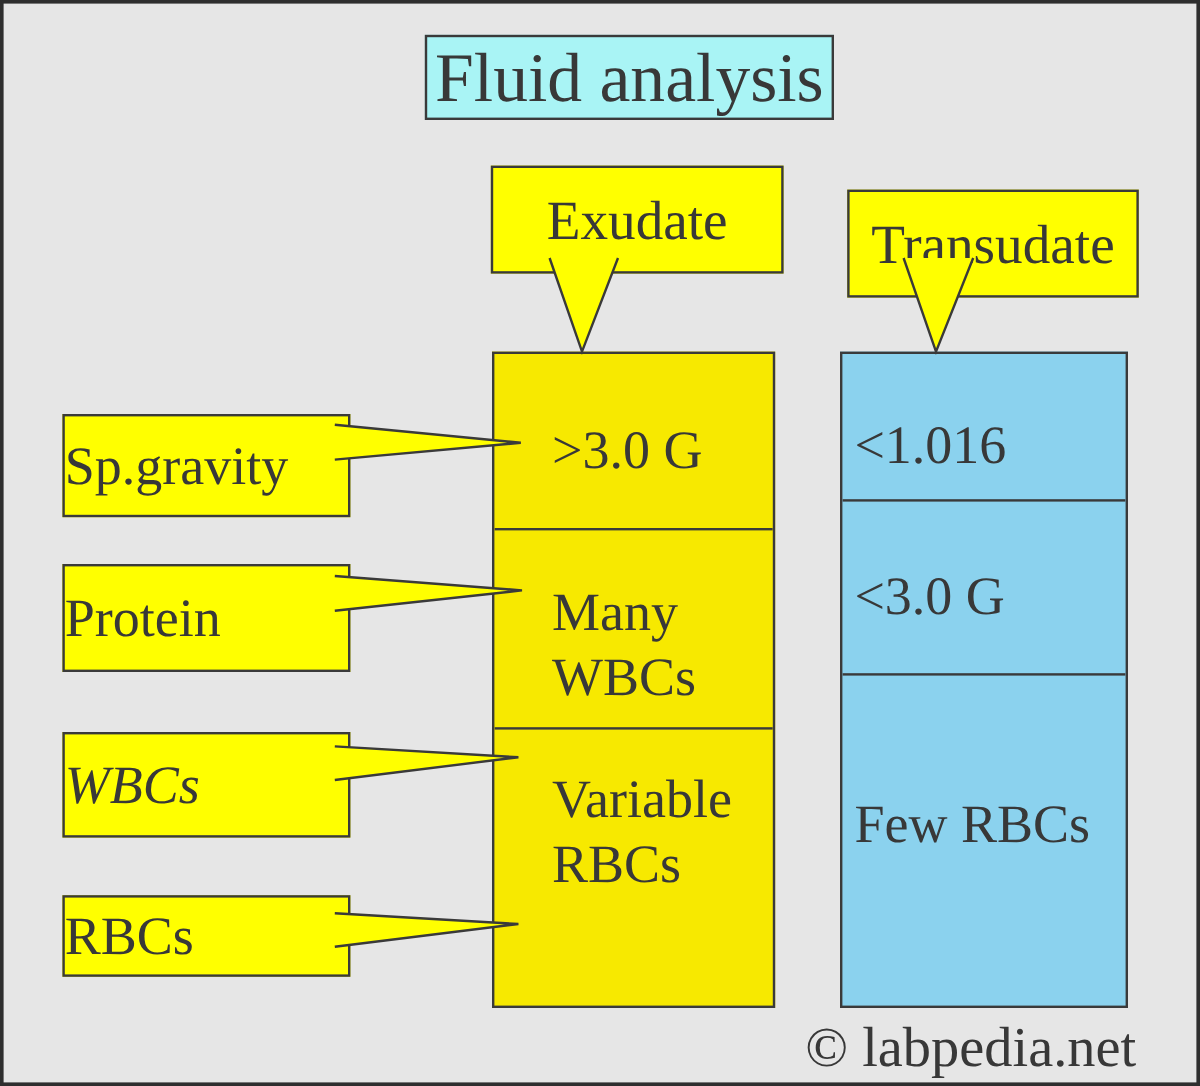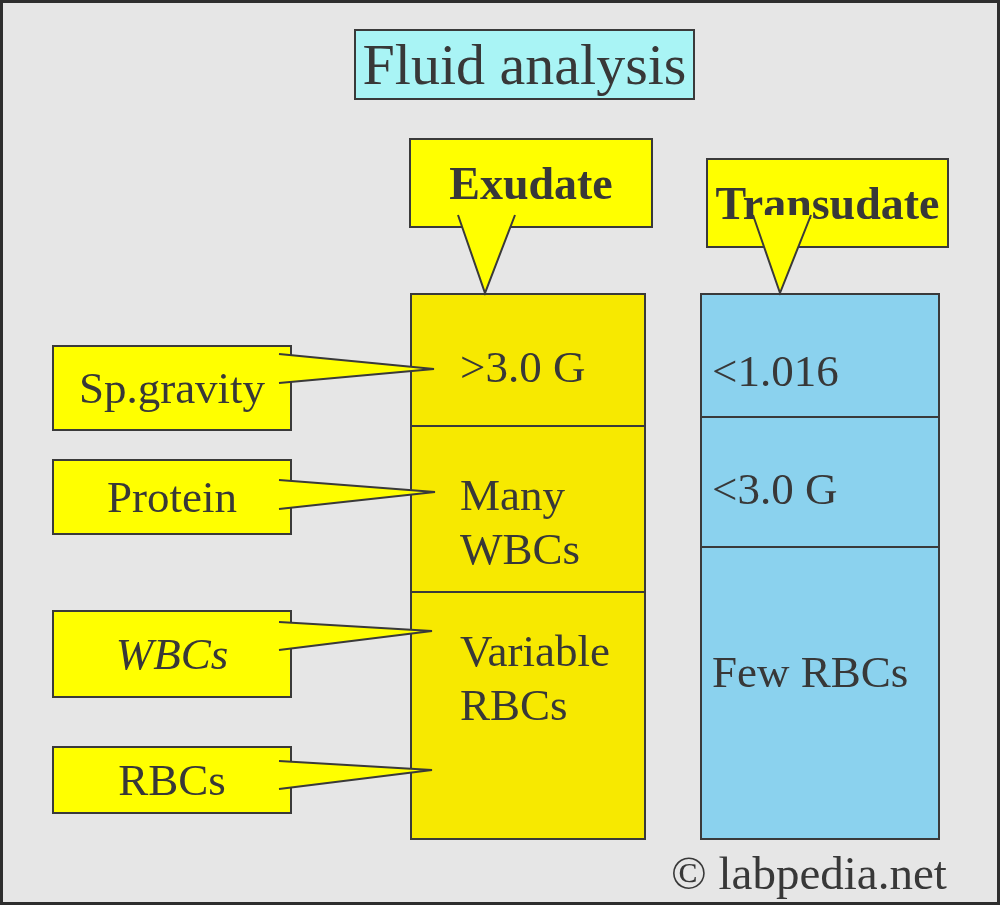--- a/index.html
+++ b/index.html
@@ -31,38 +31,37 @@
 
   
   .callout {
     position: absolute;
     box-sizing: border-box;
     background: var(--label-yellow, #ffff00);
     border: 2px solid var(--line, #3a3a3a);
     display: flex; align-items: center; justify-content: center;
     font-size: 46px;
     z-index: 1;
-    font-weight: bold;
   }
   .callout-exudate    { left: 406px; top: 135px; width: 244px; height: 90px; }
   .callout-transudate { left: 703px; top: 135px; width: 243px; height: 90px; margin-top: 20px; }
 
   
   .label-box {
     position: absolute;
     left: 49px; width: 240px;
     box-sizing: border-box;
     background: var(--label-yellow, #ffff00);
     border: 2px solid var(--line, #3a3a3a);
-    display: flex; align-items: center; justify-content: center;
+    display: flex; align-items: center; 
     font-size: 45px;
     z-index: 1;
   }
   .label-0 { top: 342px; height: 86px; }
-  .label-1 { top: 456px; height: 76px; }
+  .label-1 { top: 467px; height: 90px; }
   .label-2 { top: 607px; height: 88px; font-style: italic; }
   .label-3 { top: 743px; height: 68px; }
 
   
   .column {
     position: absolute;
     top: 290px; height: 547px;
     box-sizing: border-box;
     border: 2px solid var(--line, #3a3a3a);
     overflow: hidden;
@@ -72,21 +71,21 @@
   .col-transudate { left: 697px; width: 240px; background: var(--transudate-blue, #8bd2ee); }
 
   .cell {
     box-sizing: border-box;
     display: flex; align-items: center;
     font-size: 45px;
     line-height: 1.2;
   }
   .cell + .cell { border-top: 2px solid var(--line, #3a3a3a); }
   .r1 { height: 121px; padding-top: 30px; }
-  .r2 { height: 130px; padding-top: 14px; }
+  .r2 { height: 145px; padding-top: 14px; }
   .r3 { height: 166px; padding-top: 25px; }
   .r4 { height: 153px; padding-top: 18px; }
   .col-exudate    .cell { padding-left: 48px; }
   .col-transudate .cell { padding-left: 10px; }
   .col-exudate    .cell span { display: block; width: 186px; }
   .col-transudate .cell span { display: block; width: 230px; }
   .col-transudate .r4 { align-items: flex-end; padding-top: 12px; }
 
   
   .tails {

